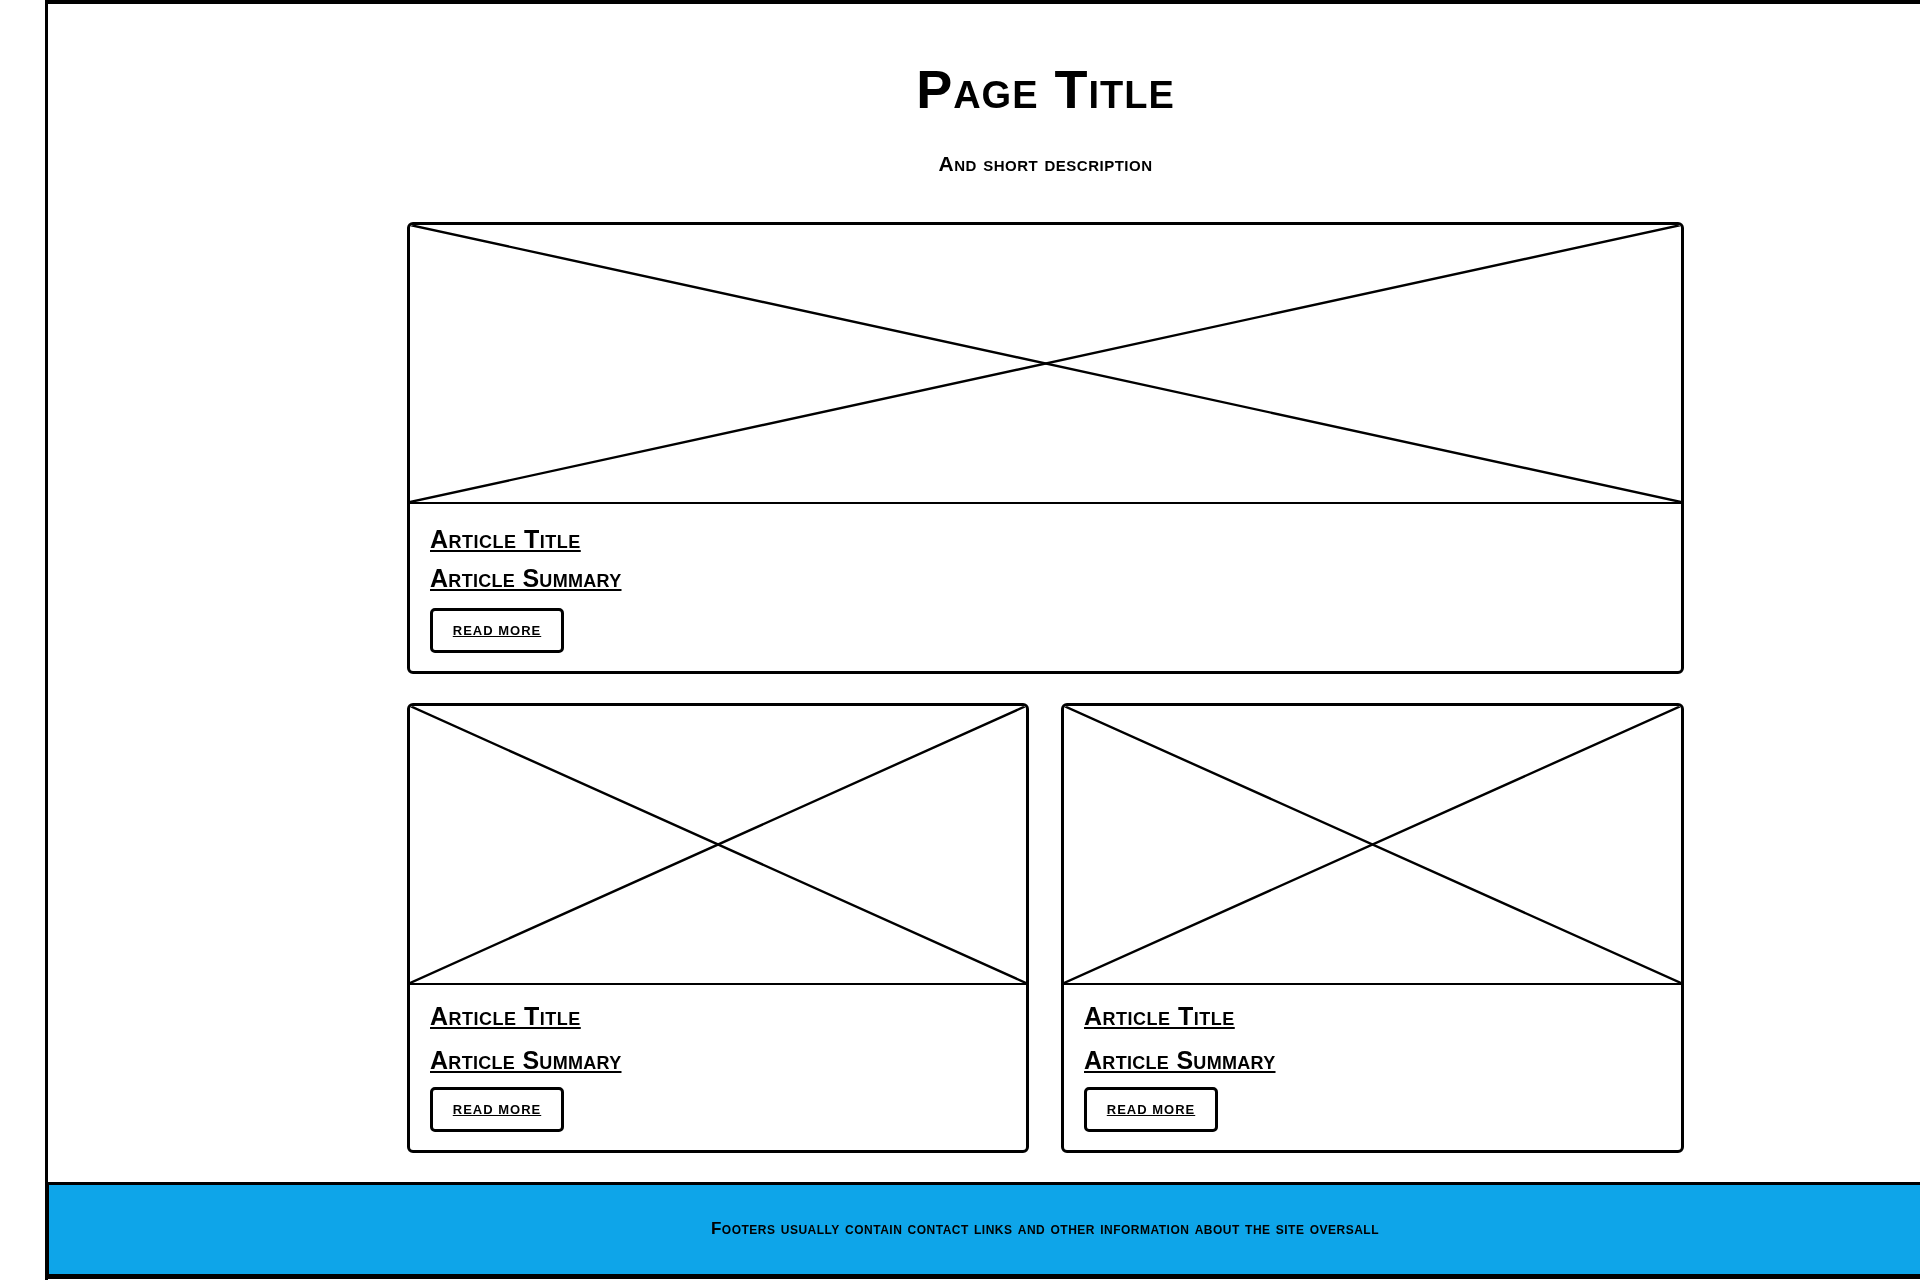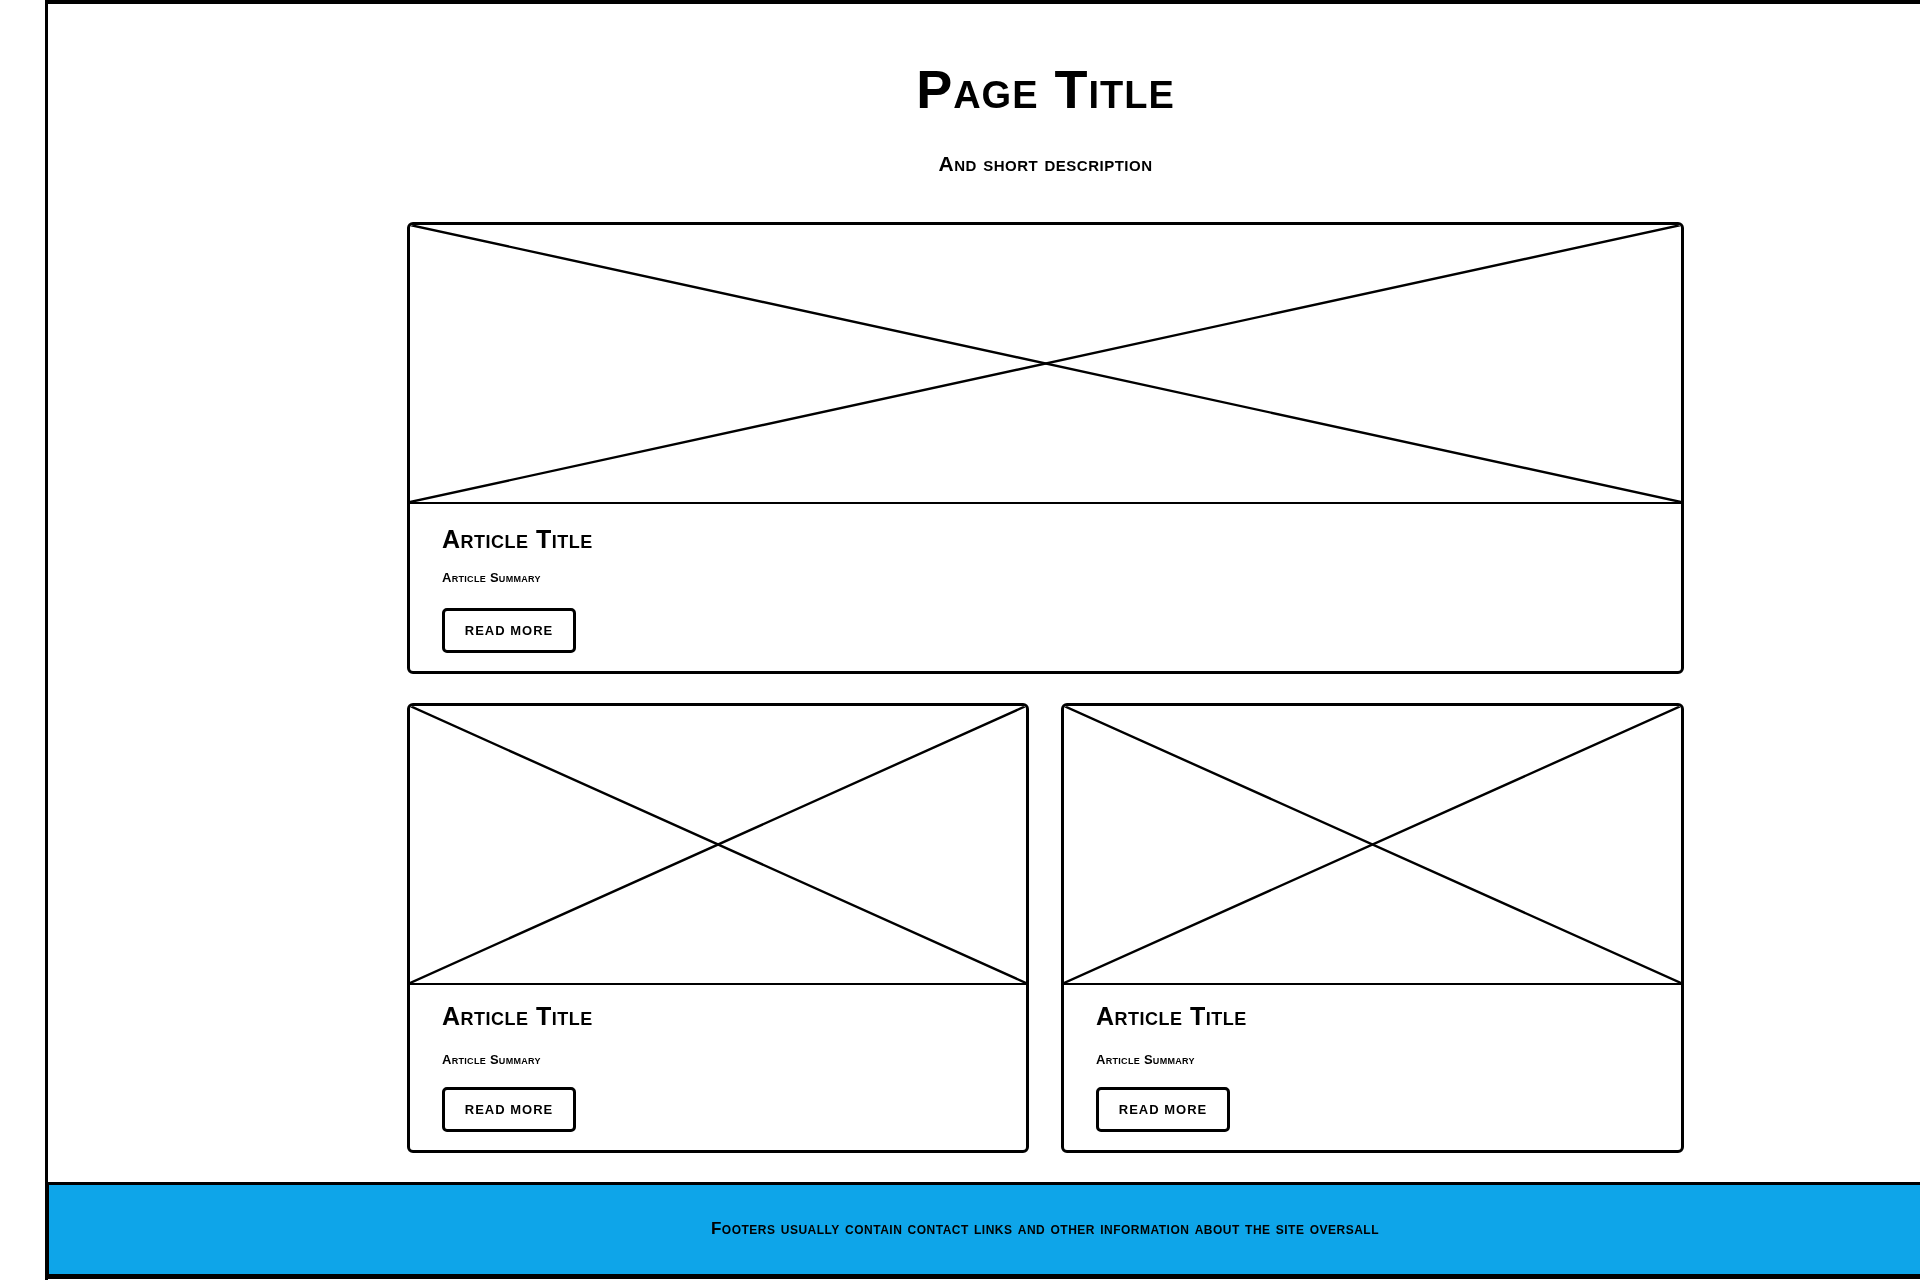--- a/index.html
+++ b/index.html
@@ -29,23 +29,23 @@
     box-sizing:border-box;
   }
   .card.featured{left:362px;top:222px;width:1277px;height:452px;}
   .card.small-left{left:362px;top:703px;width:622px;height:450px;}
   .card.small-right{left:1016px;top:703px;width:623px;height:450px;}
   .img-ph{
     position:relative;height:277px;border-bottom:2px solid #000;
     border-radius:4px 4px 0 0;overflow:hidden;
   }
   .img-ph svg{position:absolute;inset:0;width:100%;height:100%;display:block;}
-  .card-body{padding:0 32px;}
+  .card-body{padding:0 20px;text-decoration:underline;}
   .article-title{font-size:25px;line-height:26px;margin:0;letter-spacing:.5px;}
-  .article-summary{font-size:13px;line-height:20px;margin:0;letter-spacing:.3px;}
+  .article-summary{font-size:25px;line-height:20px;margin:0;letter-spacing:.3px;}
   .featured .article-title{margin-top:22px;}
   .featured .article-summary{margin-top:16px;}
   .featured .read-more{margin-top:20px;}
   .small .article-title{margin-top:18px;}
   .small .article-summary{margin-top:21px;}
   .small .read-more{margin-top:17px;}
   .read-more{
     display:block;width:134px;height:45px;background:#fff;color:#000;
     border:3px solid #000;border-radius:5px;cursor:pointer;
     font-family:inherit;font-weight:bold;font-variant:small-caps;

